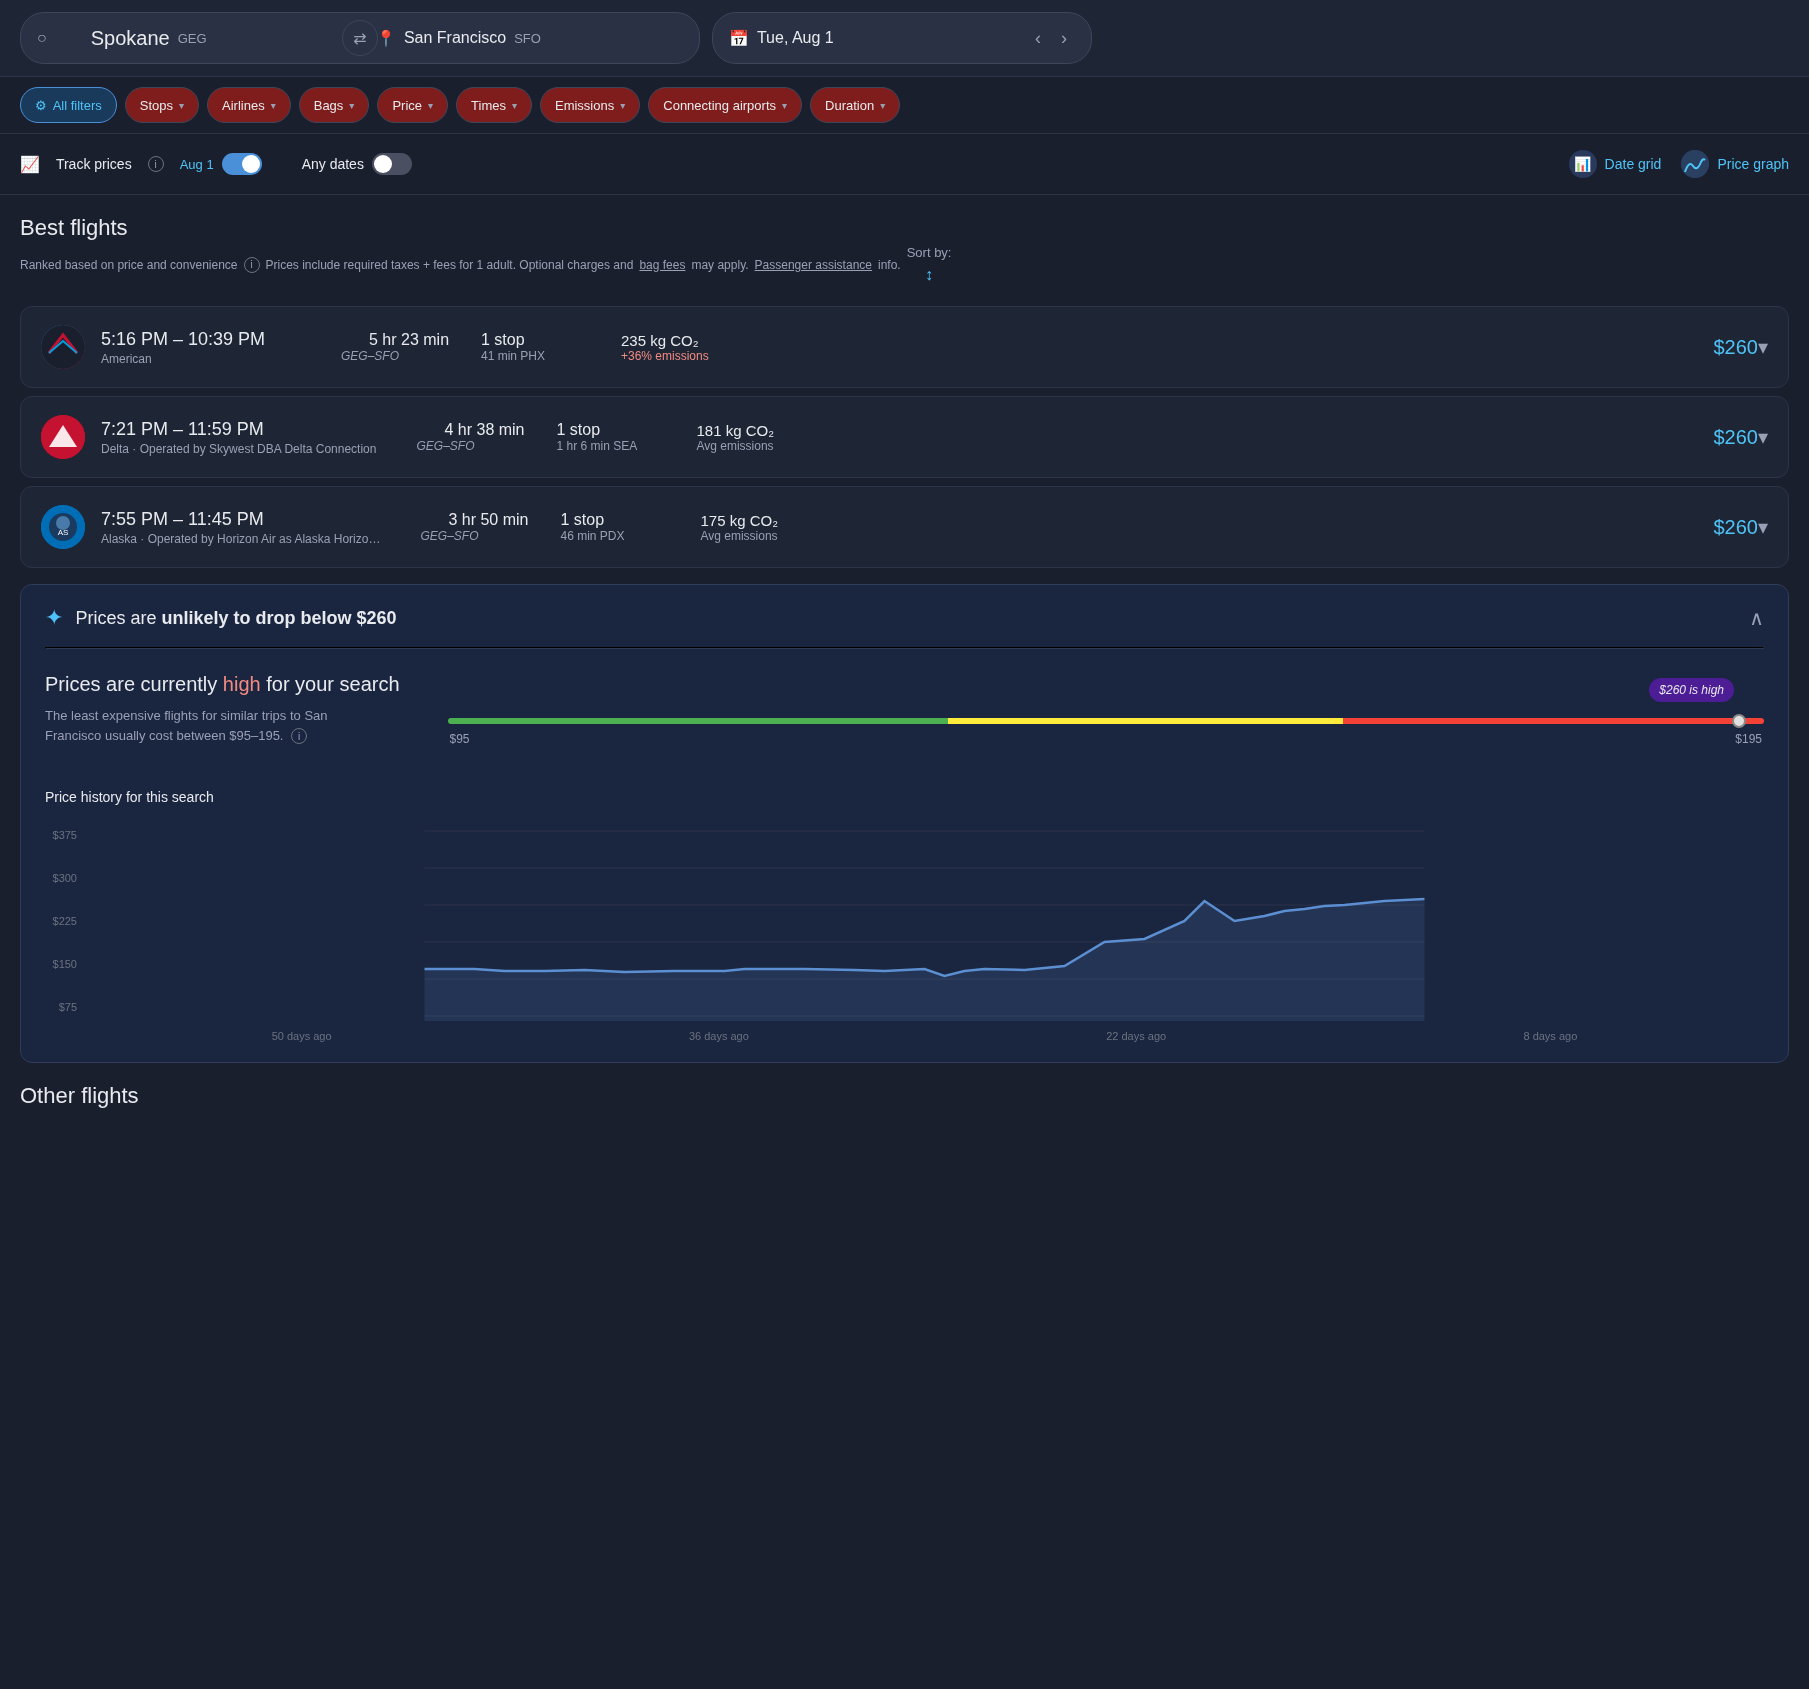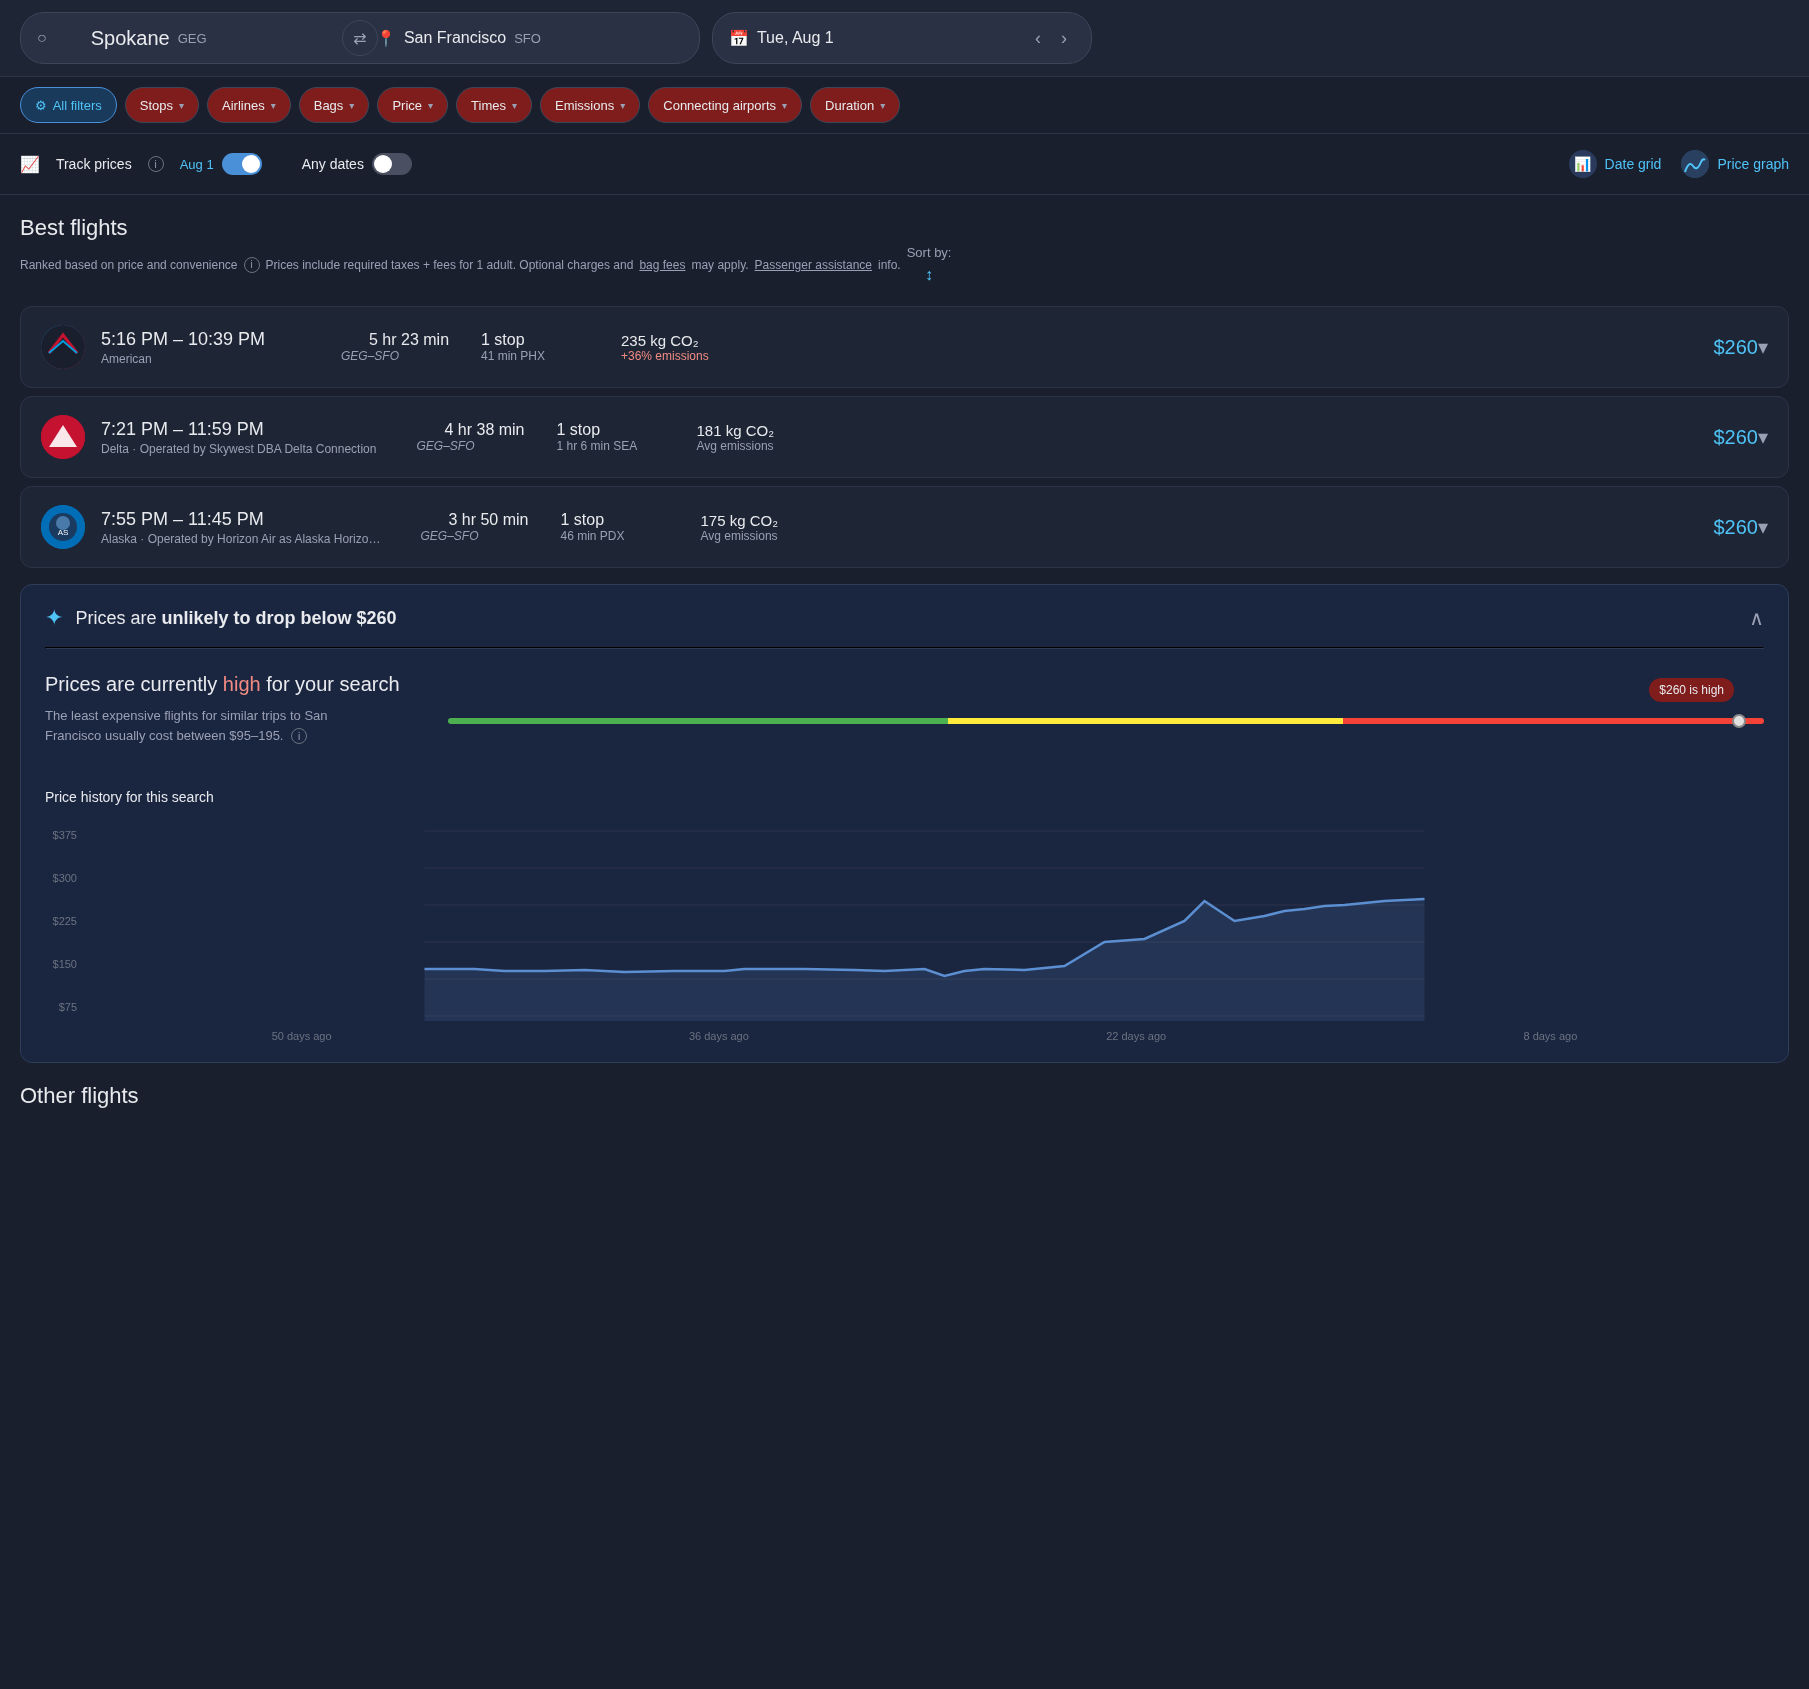--- a/index.html
+++ b/index.html
@@ -592,24 +592,28 @@
         <div>
           <div class="insight-desc">
             <span>The least expensive flights for similar trips to San</span><br>
             <span>Francisco usually cost between $95–195.</span>
             <span class="info-circle" style="margin-left:4px;">i</span>
           </div>
         </div>
 
         <div style="flex: 1; position: relative; margin-left: 80px; margin-top: 8px;">
           <div style="position: relative; margin-bottom: 4px;">
-            <div style="position: absolute; right: 30px; top: -36px; background: #7f1d1d; color: #e8eaed; font-size: 12px; padding: 5px 10px; border-radius: 12px;">$260 is high</div>
+            <div style="position: absolute; right: 30px; top: -36px; background: #4c1d95; color: #e8eaed; font-size: 12px; padding: 5px 10px; border-radius: 12px; font-style: italic;">$260 is high</div>
           </div>
           <div style="height: 6px; border-radius: 3px; background: linear-gradient(to right, #4caf50 0%, #4caf50 38%, #ffeb3b 38%, #ffeb3b 68%, #f44336 68%, #f44336 100%); position: relative; margin-bottom: 8px;">
             <div style="position: absolute; right: 18px; top: 50%; transform: translateY(-50%); width: 14px; height: 14px; background: #e0e0e0; border-radius: 50%; border: 2px solid #888;"></div>
+          </div>
+          <div class="range-labels">
+            <span>$95</span>
+            <span>$195</span>
           </div>
         </div>
       </div>
 
       <div class="chart-section">
         <div class="chart-title">Price history for this search</div>
         <div style="display: flex; align-items: flex-start;">
 
           <div style="display: flex; flex-direction: column; justify-content: space-between; height: 200px; padding: 8px 8px 8px 0; text-align: right; font-size: 11px; color: #6b7280; min-width: 40px;">
             <span>$375</span>

